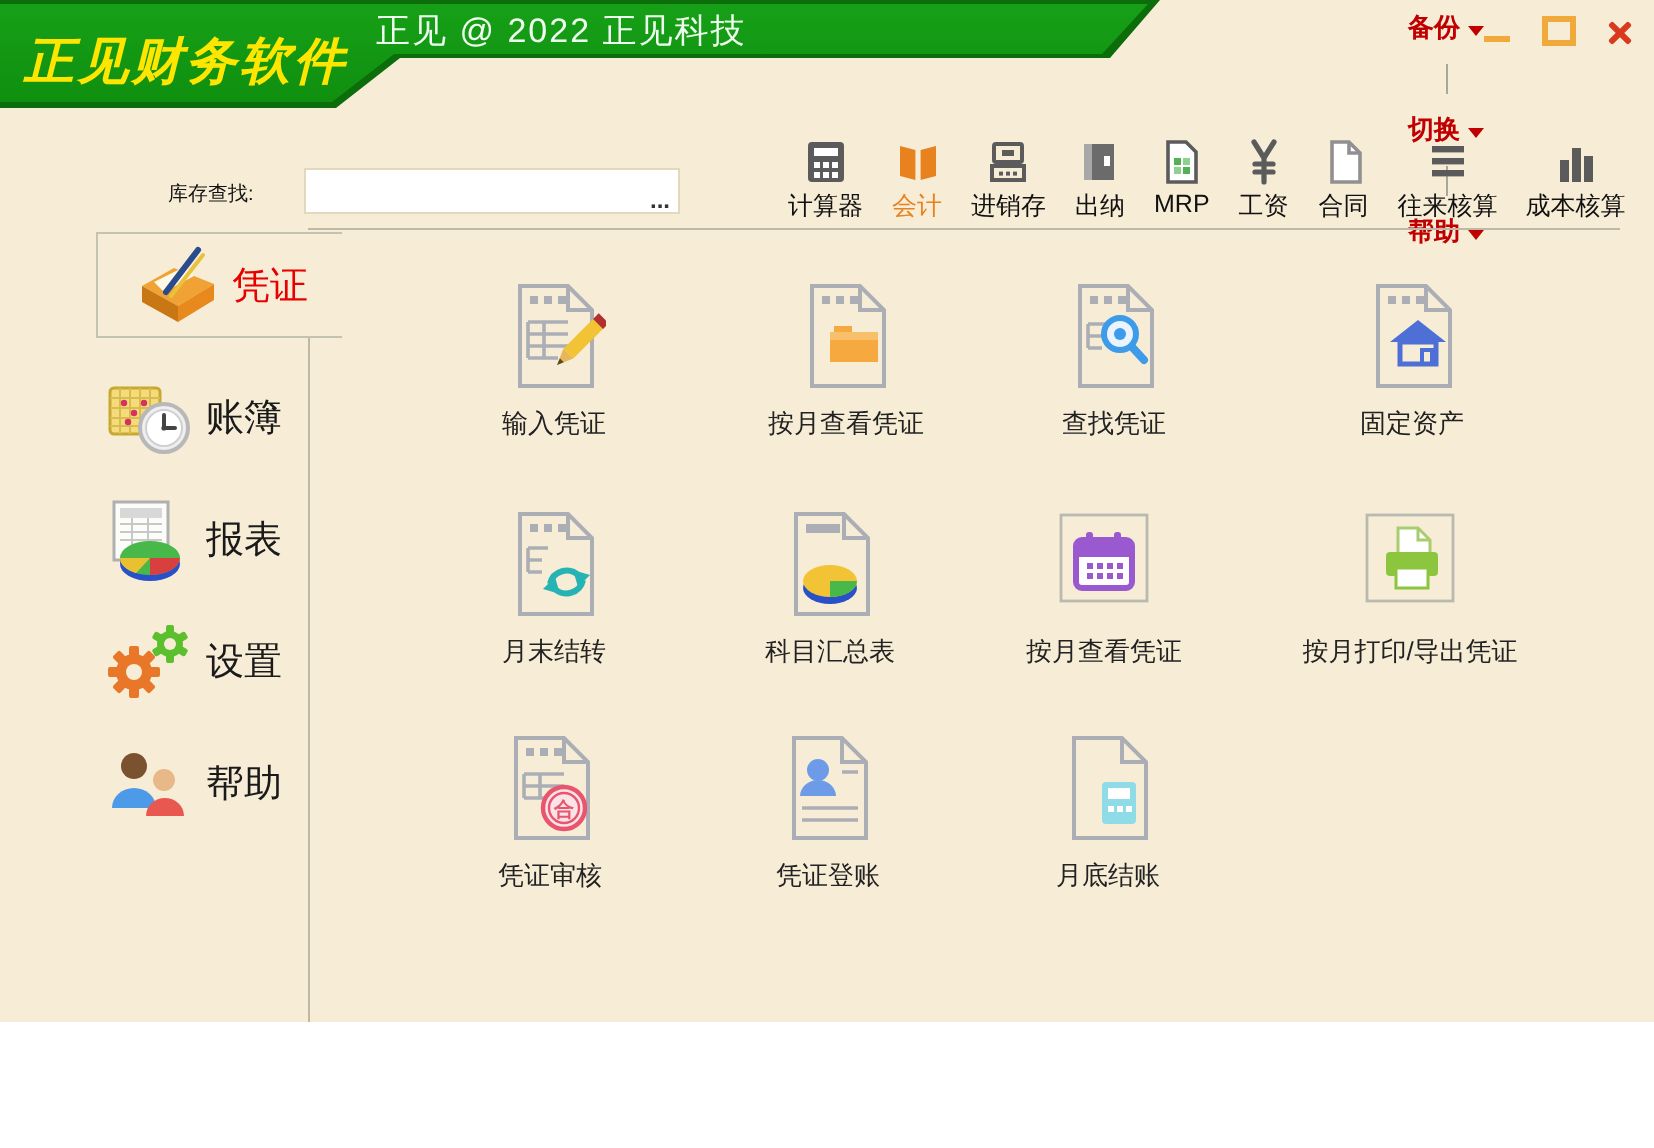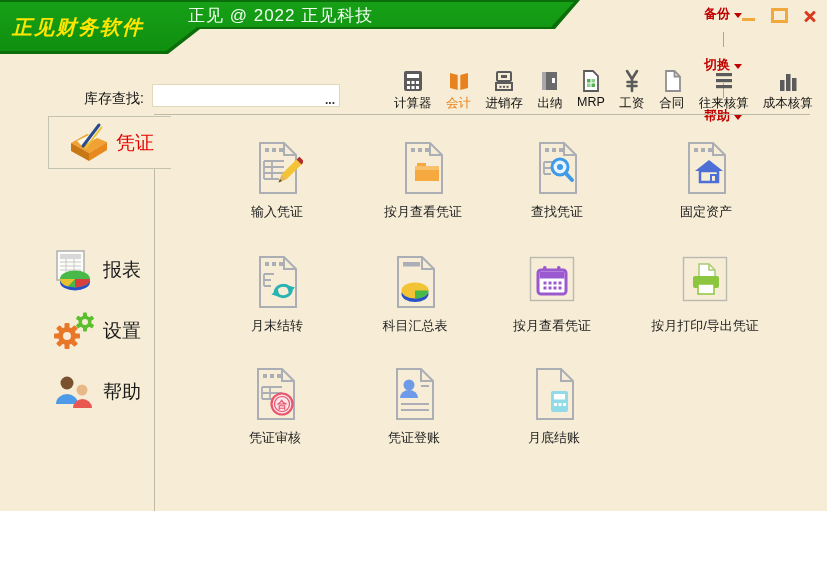--- a/index.html
+++ b/index.html
@@ -6,39 +6,39 @@
   #app{position:relative;width:827px;height:511px;background:#F7EDD6;overflow:hidden;
        font-family:"Liberation Sans","DejaVu Sans",sans-serif;}
 
   
   .banner-outline{position:absolute;top:0;left:0;width:582px;height:54px;background:#0B6E0B;
        clip-path:polygon(0 0,580px 0,555px 29px,200px 29px,168px 54px,0 54px);}
   .banner{position:absolute;top:2px;left:0;width:576px;height:50px;
        background:linear-gradient(#17A017,#0F8F0F);
        clip-path:polygon(0 0,574px 0,551px 25px,197px 25px,166px 49px,0 49px);}
   .win-title{position:absolute;top:4px;left:188px;font-size:17px;color:#EFFFEF;letter-spacing:1px;}
-  .logo-text{position:absolute;top:14px;left:12px;font-size:20px;font-weight:bold;font-style:italic;
+  .logo-text{position:absolute;top:14px;left:12px;font-size:25px;font-weight:bold;font-style:italic;
        color:#FFE600;letter-spacing:2px;font-family:"Liberation Serif","DejaVu Serif",serif;}
 
   
   .menus{position:absolute;top:5px;right:85px;display:flex;align-items:center;gap:9px;flex-direction:column;}
   .menu{display:flex;align-items:center;font-size:13px;font-weight:bold;color:#C00000;cursor:default;}
   .tri{width:0;height:0;border-left:4px solid transparent;border-right:4px solid transparent;
        border-top:5px solid #C00000;margin-left:4px;margin-top:2px;}
   .msep{width:1px;height:15px;background:#A9A898;}
   .winbtns{position:absolute;top:8px;right:10px;display:flex;align-items:center;gap:15px;}
   .btn-min{width:14px;height:14px;position:relative;}
   .btn-min .bar{position:absolute;left:0;bottom:2px;width:13px;height:3px;background:#F2A93B;}
   .btn-max{width:11px;height:9px;border:3px solid #F2A93B;margin-bottom:1px;}
   .btn-close{width:14px;height:14px;position:relative;}
   .btn-close .x1,.btn-close .x2{position:absolute;left:0;top:5.5px;width:14px;height:3px;background:#D93A1F;border-radius:1px;}
   .btn-close .x1{transform:rotate(45deg);} .btn-close .x2{transform:rotate(-45deg);}
 
   
-  .search-label{position:absolute;left:84px;top:90px;font-size:14px;color:#111;}
+  .search-label{position:absolute;left:84px;top:90px;font-size:10px;color:#111;}
   .search-box{position:absolute;left:152px;top:84px;width:186px;height:21px;background:#fff;
        border:1px solid #E2D8BE;display:flex;align-items:flex-end;}
   .search-box input{flex:1;border:none;outline:none;height:100%;font-size:12px;padding:0 3px;background:transparent;}
   .dots-btn{font-size:12px;font-weight:bold;color:#333;padding:0 4px 1px 0;cursor:default;line-height:10px;}
   .ttray{position:absolute;left:344px;top:68px;display:flex;align-items:flex-start;margin-left:43px;}
   .titem{display:flex;flex-direction:column;align-items:center;padding:0 7px;cursor:default;}
   .titem svg{width:26px;height:26px;}
   .tlabel{font-size:12.5px;color:#111;margin-top:1px;white-space:nowrap;}
   .titem.selected .tlabel{color:#E8821E;}
 
@@ -191,20 +191,35 @@
       <polygon points="6,22 22,13 42,21 24,32" fill="#F0A234"></polygon>
       <polygon points="12,20 28,12 32,17 17,25" fill="#FDF8E8"></polygon>
       <polygon points="6,22 24,32 24,40 6,30" fill="#C87714"></polygon>
       <polygon points="42,21 24,32 24,40 42,29" fill="#E8891E"></polygon>
       <line x1="34" y1="4" x2="18" y2="25" stroke="#2B4C8C" stroke-width="3" stroke-linecap="round"></line>
       <line x1="36.5" y1="6.5" x2="20.5" y2="27" stroke="#E8C23A" stroke-width="2" stroke-linecap="round"></line>
     </svg>
     <span class="slabel">凭证</span>
   </div>
 
+  <div class="sitem" style="left:52px;top:184px;height:50px;">
+    <svg viewBox="0 0 44 44">
+      <rect x="3" y="7" width="25" height="23" rx="2" fill="#F5DC7A" stroke="#C8A830" stroke-width="1.5"></rect>
+      <path d="M8 7 V30 M13 7 V30 M18 7 V30 M23 7 V30 M3 12 H28 M3 17 H28 M3 22 H28 M3 26 H28" stroke="#D8BC50" stroke-width="1"></path>
+      <circle cx="10" cy="14.5" r="1.6" fill="#D83060"></circle>
+        <circle cx="15" cy="19.5" r="1.6" fill="#D83060"></circle>
+        <circle cx="20" cy="14.5" r="1.6" fill="#D83060"></circle>
+        <circle cx="12" cy="24" r="1.6" fill="#D83060"></circle>
+      <circle cx="30" cy="27" r="12" fill="#EFEFEF" stroke="#B8B8B8" stroke-width="2"></circle>
+      <circle cx="30" cy="27" r="9" fill="#fff" stroke="#D0D0D0" stroke-width="1"></circle>
+      <path d="M30 27 V20.5 M30 27 L35.5 27" stroke="#444" stroke-width="2" stroke-linecap="round"></path>
+      <circle cx="30" cy="27" r="1.3" fill="#444"></circle>
+    </svg>
+    <span class="slabel">账簿</span>
+  </div>
 
   <div class="sitem" style="left:52px;top:245px;height:50px;">
     <svg viewBox="0 0 44 44">
       <rect x="5" y="3" width="27" height="29" fill="#FCFCF8" stroke="#B0B0B0" stroke-width="1.5"></rect>
       <rect x="8" y="6" width="21" height="5" fill="#D8D8D8"></rect>
       <path d="M8 14 H29 M8 18 H29 M8 22 H29 M14 11 V25 M22 11 V25" stroke="#C8C8C8" stroke-width="1"></path>
       <ellipse cx="23" cy="34" rx="15" ry="8.5" fill="#2850C8"></ellipse>
       <ellipse cx="23" cy="31" rx="15" ry="8.5" fill="#48B848"></ellipse>
       <path d="M23 31 L38 31 A15 8.5 0 0 1 23 39.5 Z" fill="#D84040"></path>
       <path d="M23 31 L8 31 A15 8.5 0 0 0 16 38.6 Z" fill="#E8C030"></path>

